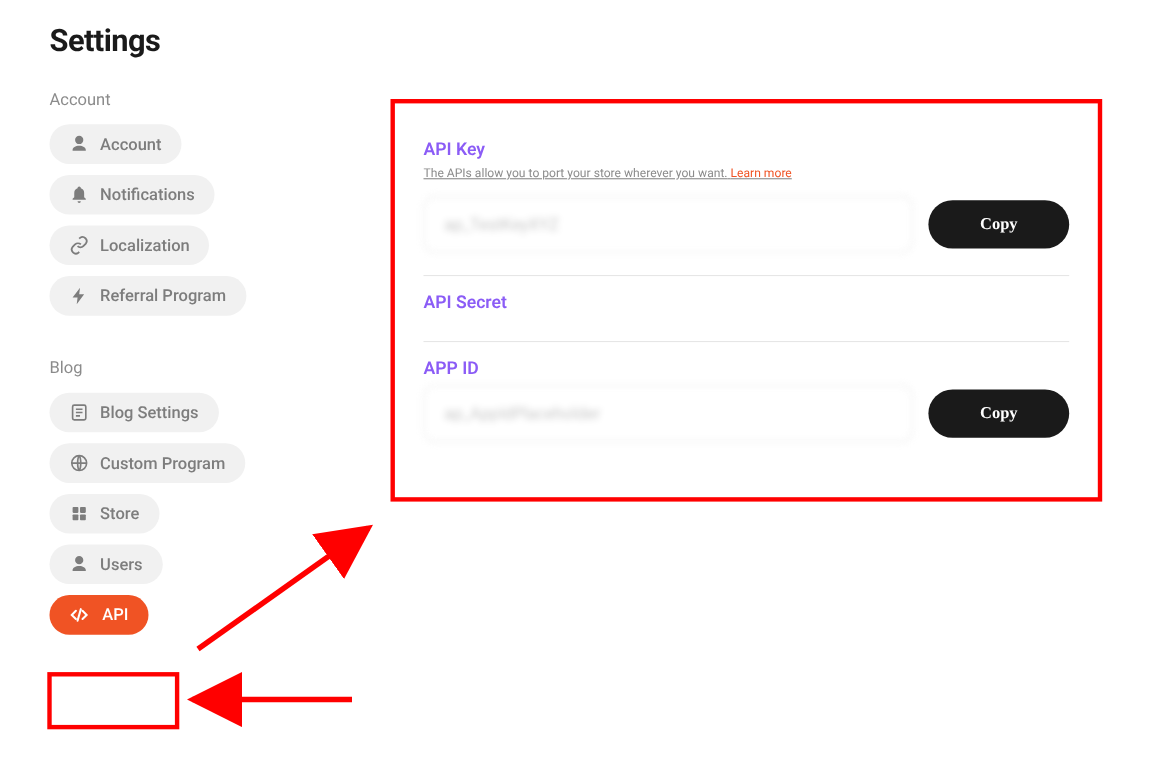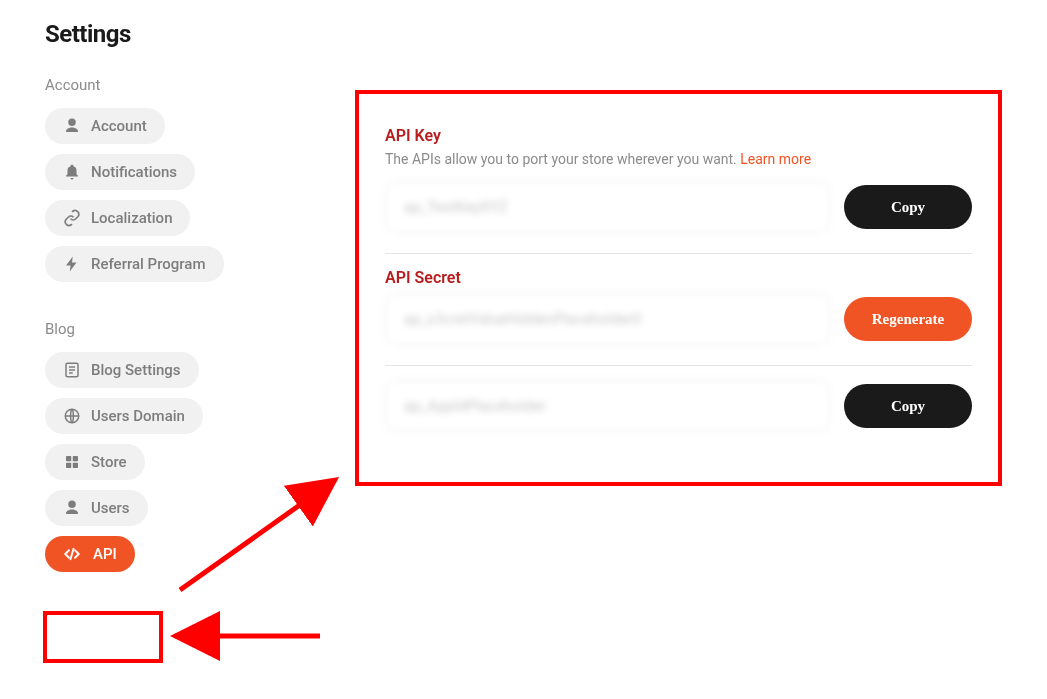--- a/index.html
+++ b/index.html
@@ -27,21 +27,21 @@
     display: flex;
     padding: 20px 45px;
     position: relative;
     z-index: 2;
   }
   .sidebar {
     width: 270px;
     flex-shrink: 0;
   }
   h1.page-title {
-    font-size: 24px;
+    font-size: 28px;
     font-weight: 700;
     margin: 0 0 28px 0;
     letter-spacing: -0.5px;
   }
   .section-label {
     font-size: 15px;
     color: var(--muted);
     margin: 0 0 14px 0;
     font-weight: 400;
   }
@@ -92,26 +92,27 @@
   }
   .field-block {
     padding: 14px 0 20px 0;
     border-bottom: 1px solid var(--border);
   }
   .field-block:last-child { border-bottom: none; }
   .field-label {
     font-size: 16px;
     font-weight: 600;
     margin: 0 0 6px 0;
-    color: #b91c1c;
+    color: #8b5cf6;
   }
   .field-desc {
-    font-size: 14px;
+    font-size: 11px;
     color: var(--muted);
     margin: 0 0 14px 0;
+    text-decoration: underline;
   }
   .learn-link { color: var(--orange); cursor: pointer; }
   .field-row {
     display: flex;
     gap: 14px;
     align-items: stretch;
   }
   .text-field {
     flex: 1;
     border: 1px solid var(--field-border);
@@ -228,21 +229,21 @@
         <span>Blog Settings</span>
       </div></div>
 
       <div class="nav-row"><div class="nav-item">
         <span class="icon">
           <svg viewBox="0 0 24 24" fill="none" stroke="currentColor" stroke-width="2">
                 <circle cx="12" cy="12" r="9"></circle>
                 <path d="M3 12h18M12 3c2.5 3 2.5 15 0 18M12 3c-2.5 3-2.5 15 0 18"></path>
               </svg>
         </span>
-        <span>Users Domain</span>
+        <span>Custom Program</span>
       </div></div>
 
       <div class="nav-row"><div class="nav-item">
         <span class="icon">
           <svg viewBox="0 0 24 24" fill="currentColor">
                 <rect x="4" y="4" width="7" height="7" rx="1"></rect>
                 <rect x="13" y="4" width="7" height="7" rx="1"></rect>
                 <rect x="4" y="13" width="7" height="7" rx="1"></rect>
                 <rect x="13" y="13" width="7" height="7" rx="1"></rect>
               </svg>
@@ -283,27 +284,24 @@
           <span class="learn-link">Learn more</span>
         </div>
         <div class="field-row">
           <div class="text-field">ap_TestKeyXYZ</div>
           <div class="action-btn btn-dark">Copy</div>
         </div>
       </div>
 
       <div class="field-block">
         <div class="field-label">API Secret</div>
-        <div class="field-row">
-          <div class="text-field">ap_s3cretValueHiddenPlaceholder0</div>
-          <div class="action-btn btn-orange">Regenerate</div>
-        </div>
       </div>
 
       <div class="field-block">
+        <div class="field-label">APP ID</div>
         <div class="field-row">
           <div class="text-field">ap_AppIdPlaceholder</div>
           <div class="action-btn btn-dark">Copy</div>
         </div>
       </div>
 
     </div>
   </main>
 </div>
 

